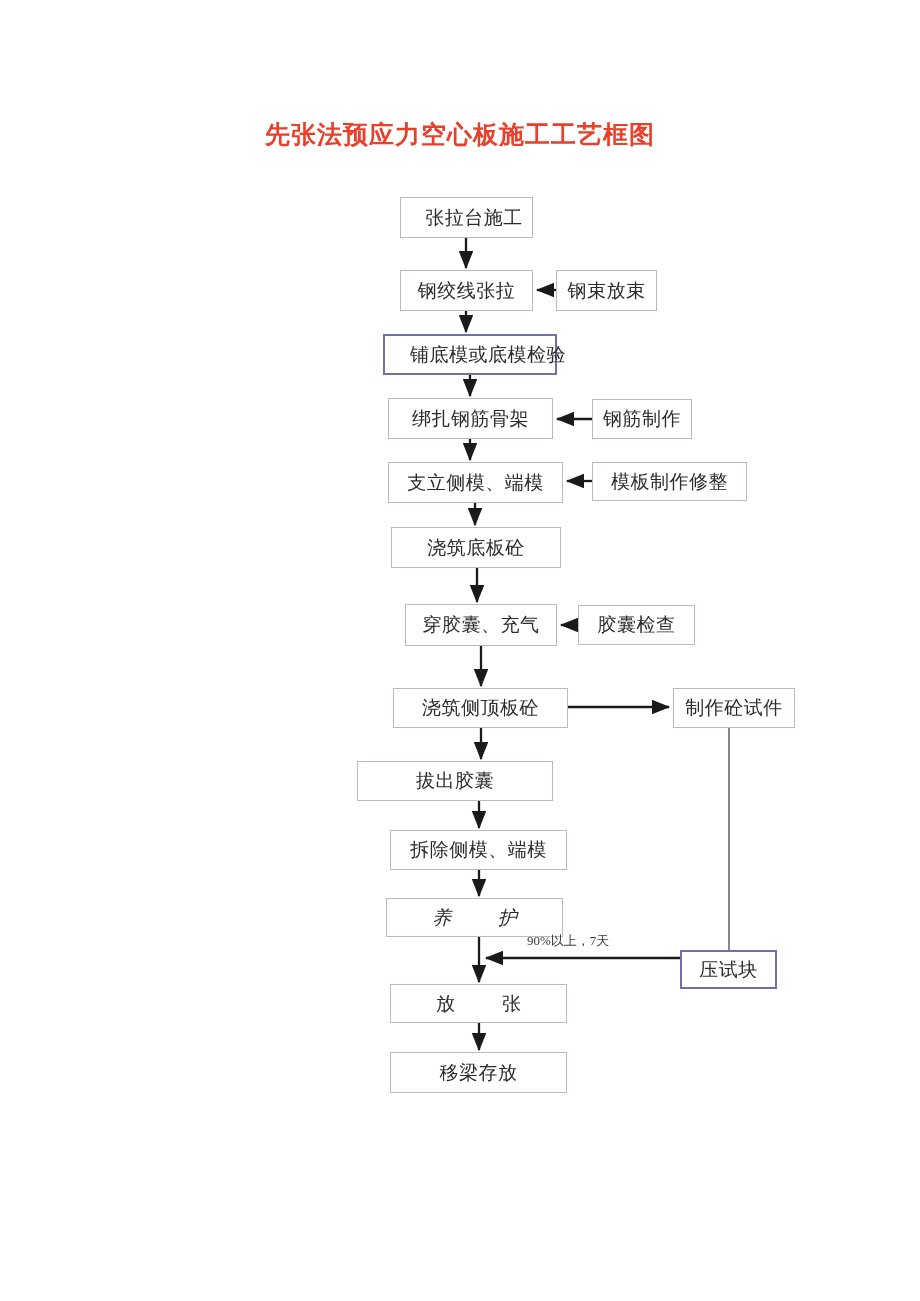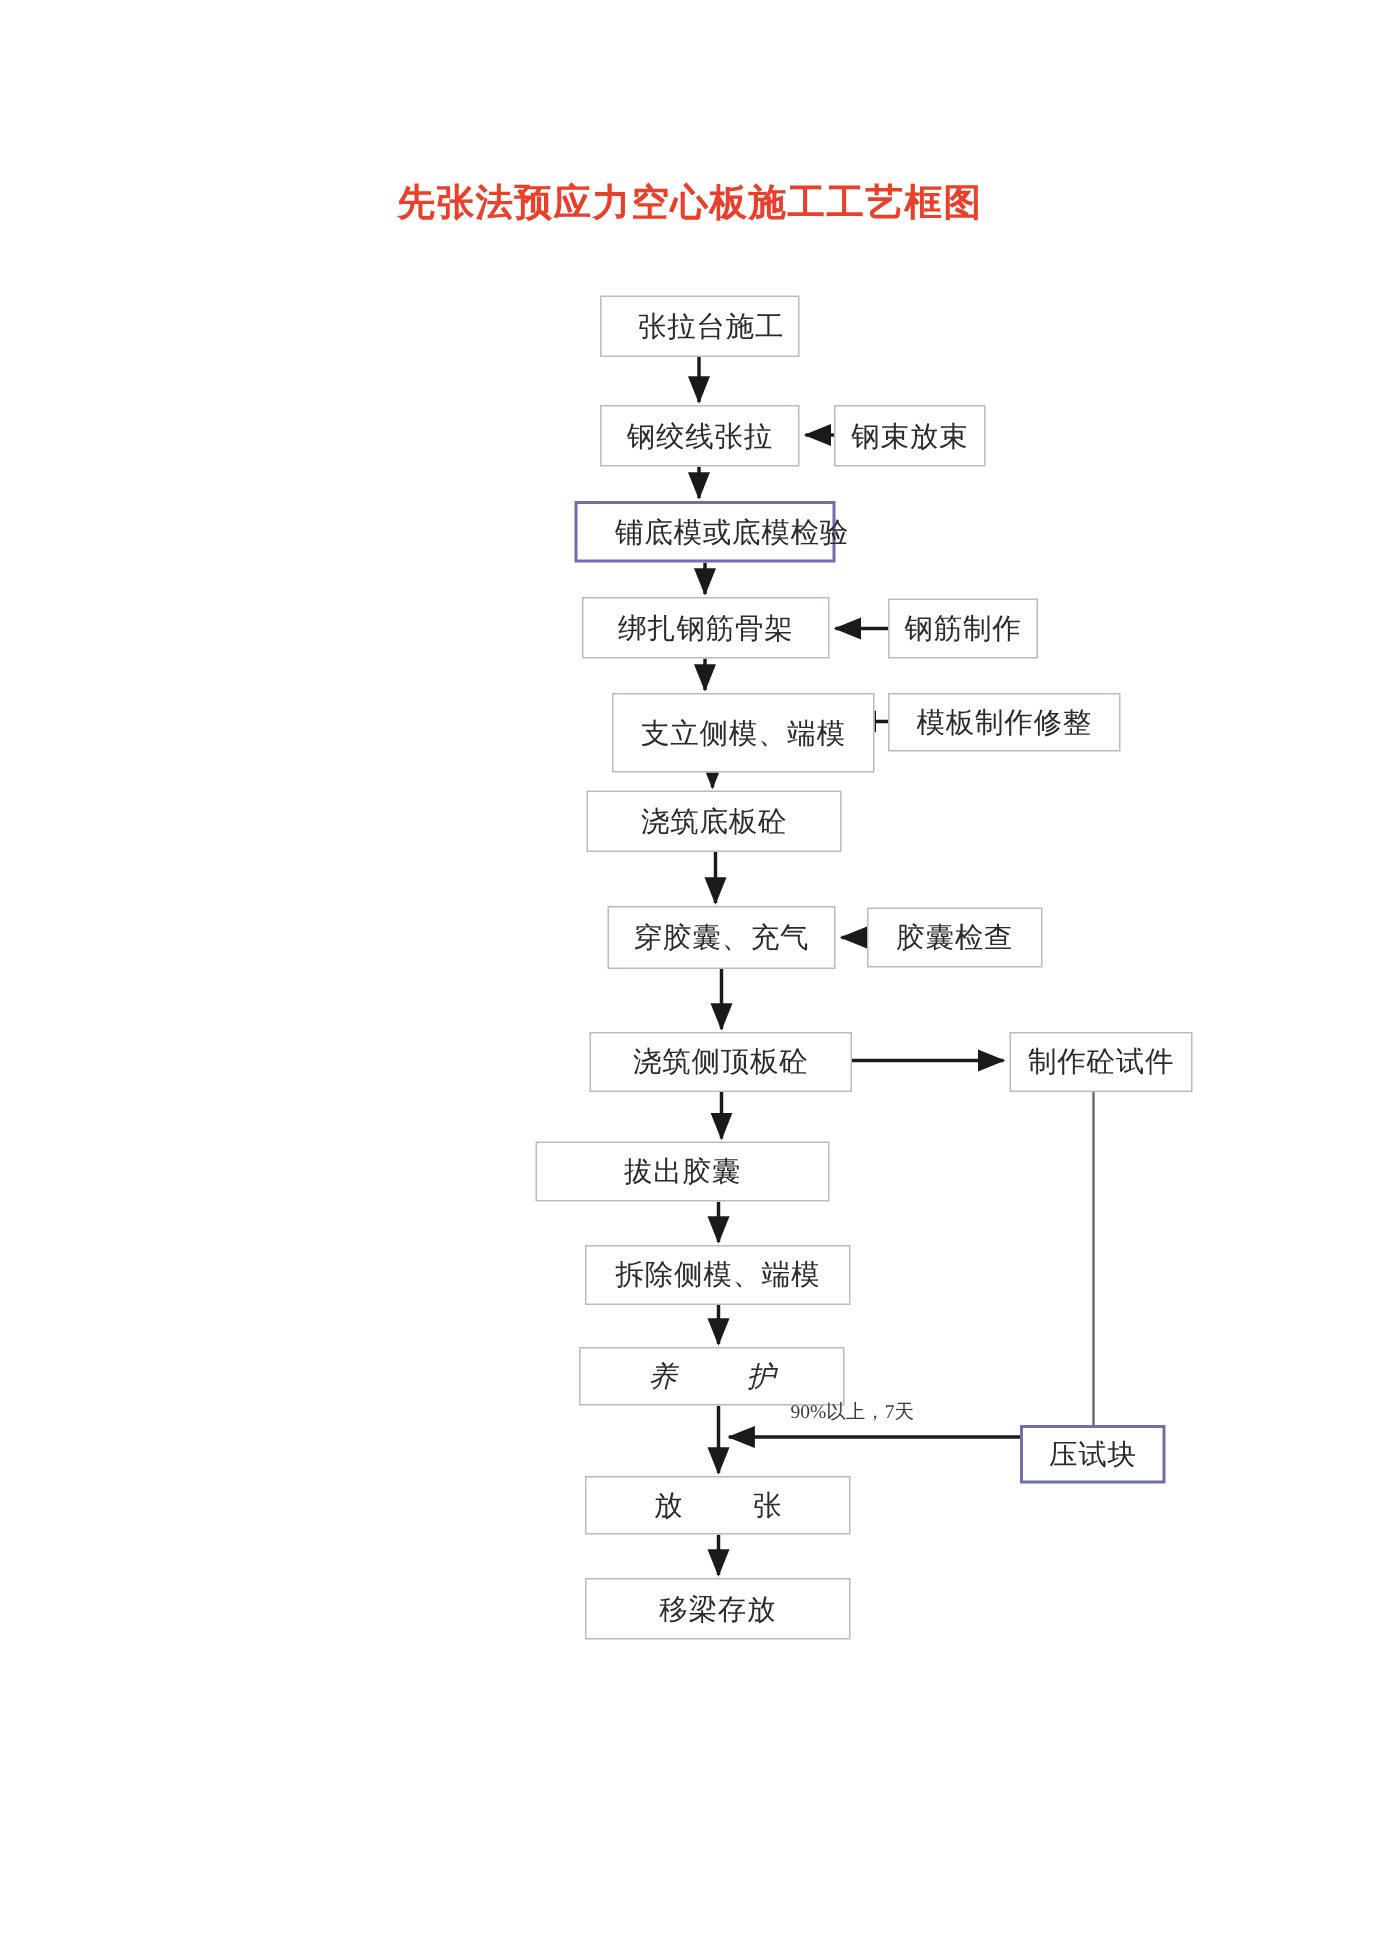--- a/index.html
+++ b/index.html
@@ -125,21 +125,21 @@
   </div>
 
   <div class="node accent" style="left:383px; top:334px; width:174px; height:41px;padding-left:36px;">
     <span>铺底模或底模检验</span>
   </div>
 
   <div class="node" style="left:388px; top:398px; width:165px; height:41px;">
     <span>绑扎钢筋骨架</span>
   </div>
 
-  <div class="node" style="left:408px; top:462px; width:175px; height:53px;">
+  <div class="node" style="left:388px; top:462px; width:175px; height:41px;">
     <span>支立侧模、端模</span>
   </div>
 
   <div class="node" style="left:391px; top:527px; width:170px; height:41px;">
     <span>浇筑底板砼</span>
   </div>
 
   <div class="node" style="left:405px; top:604px; width:152px; height:42px;">
     <span>穿胶囊、充气</span>
   </div>

